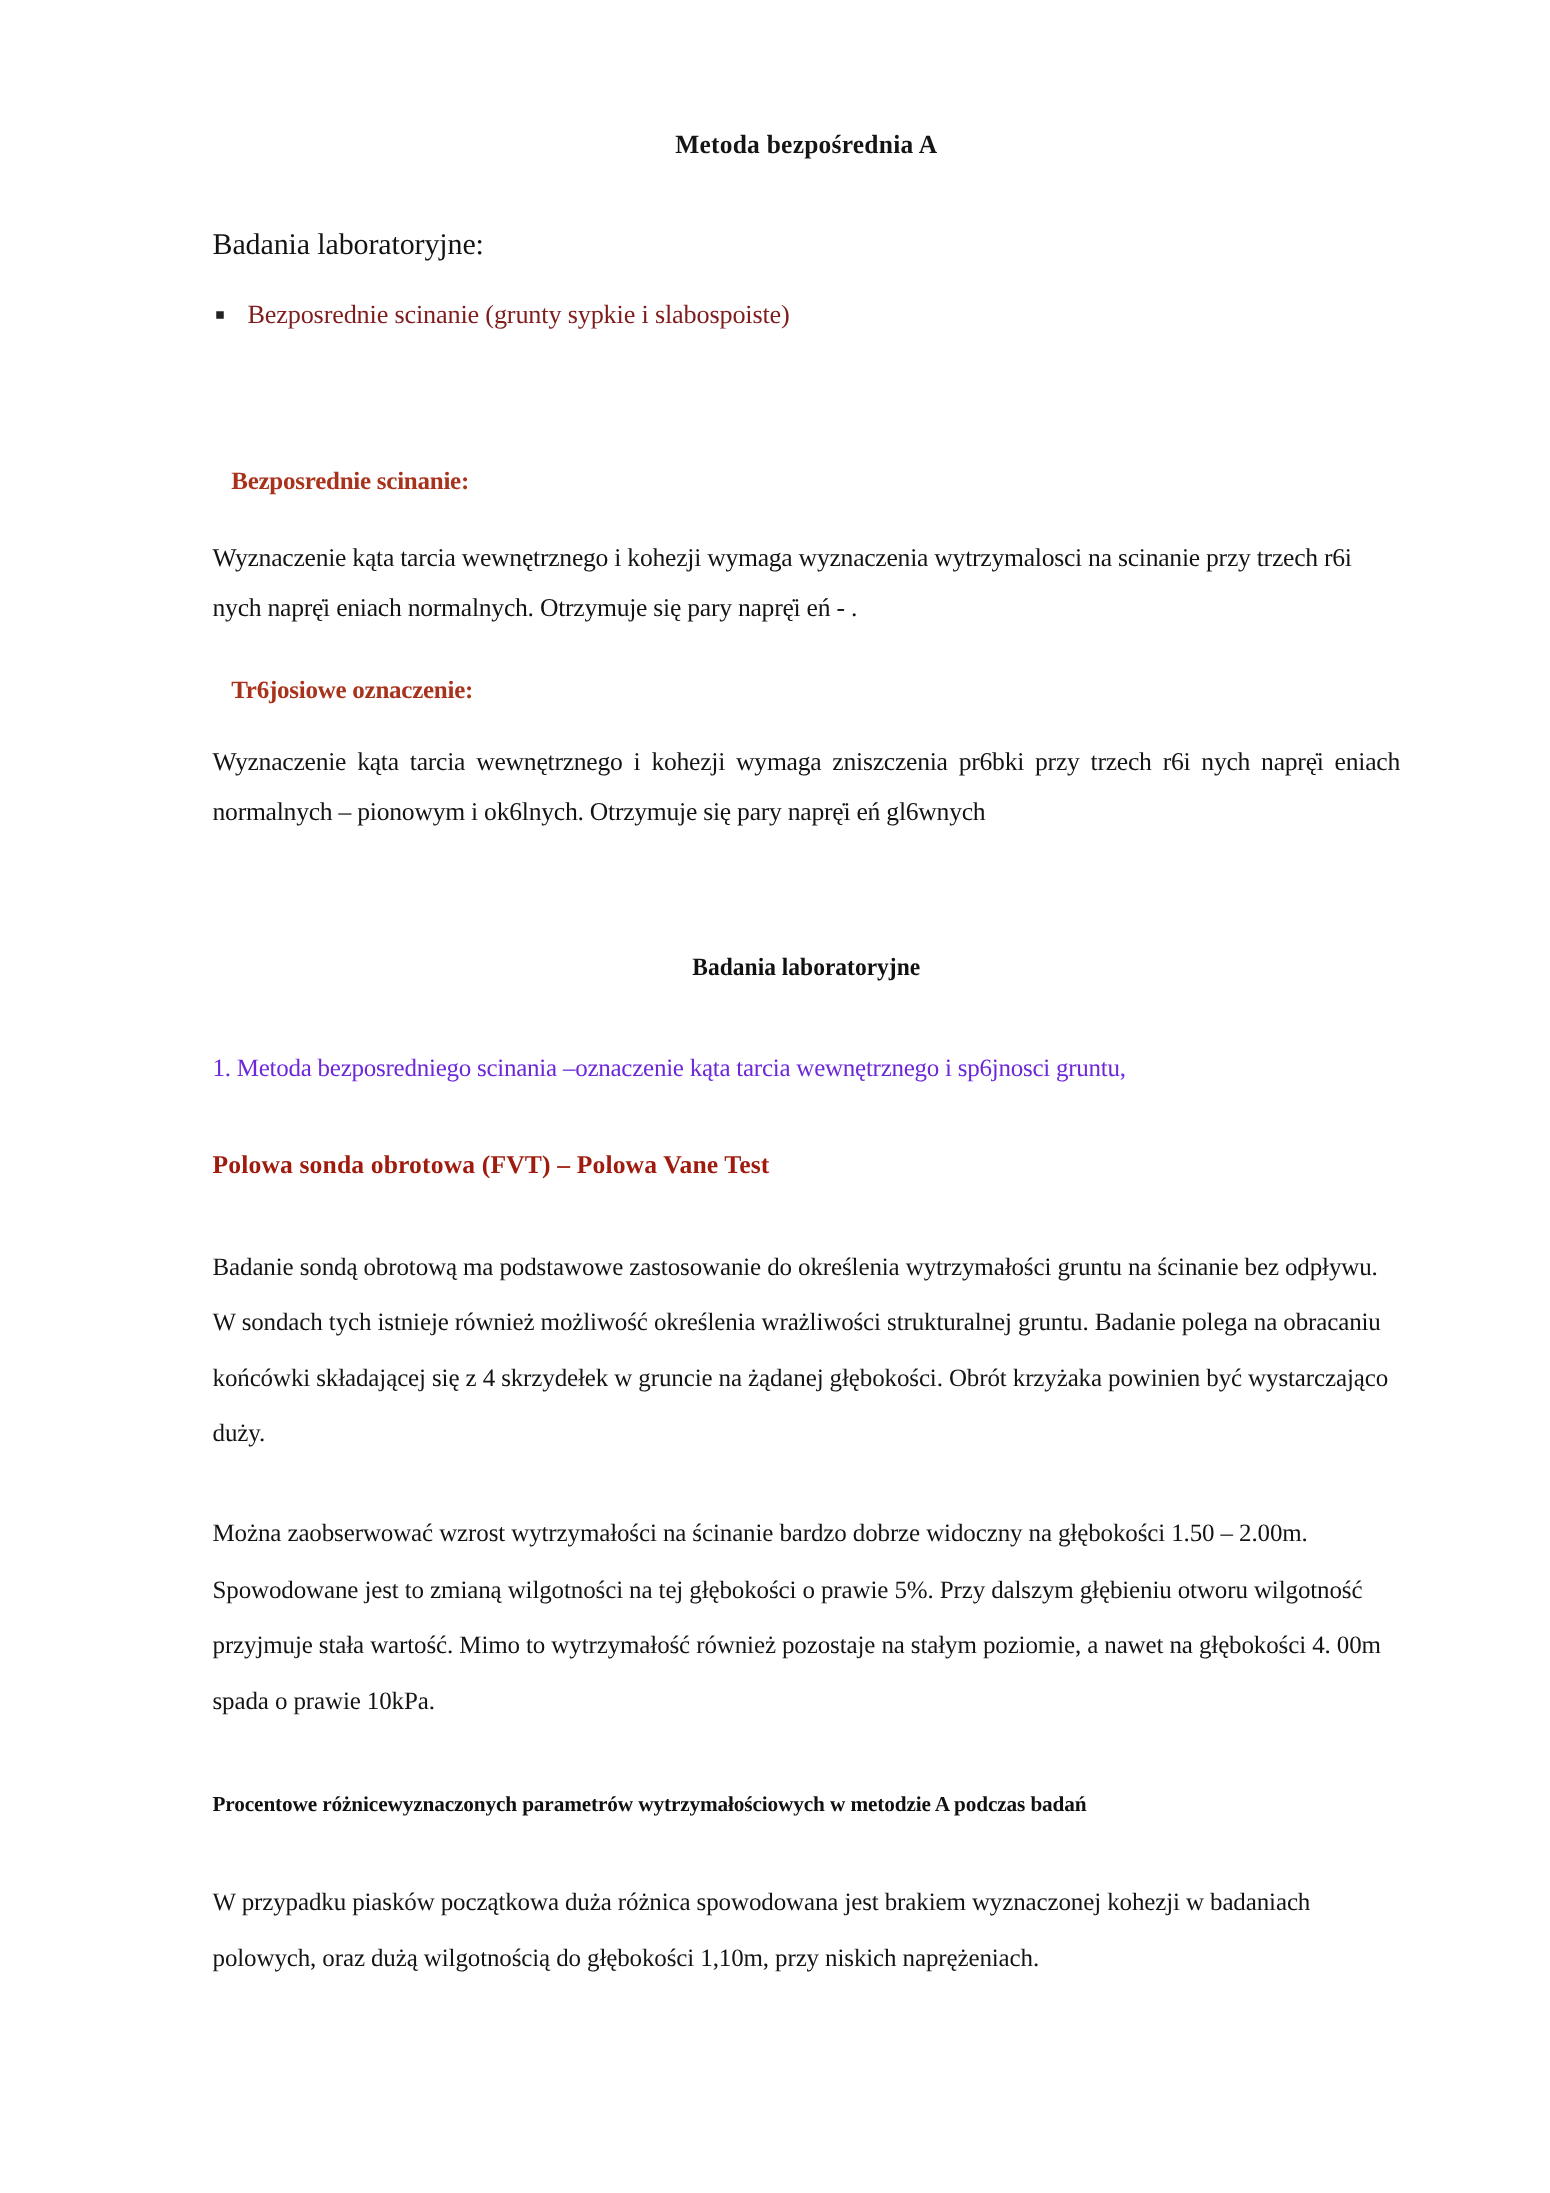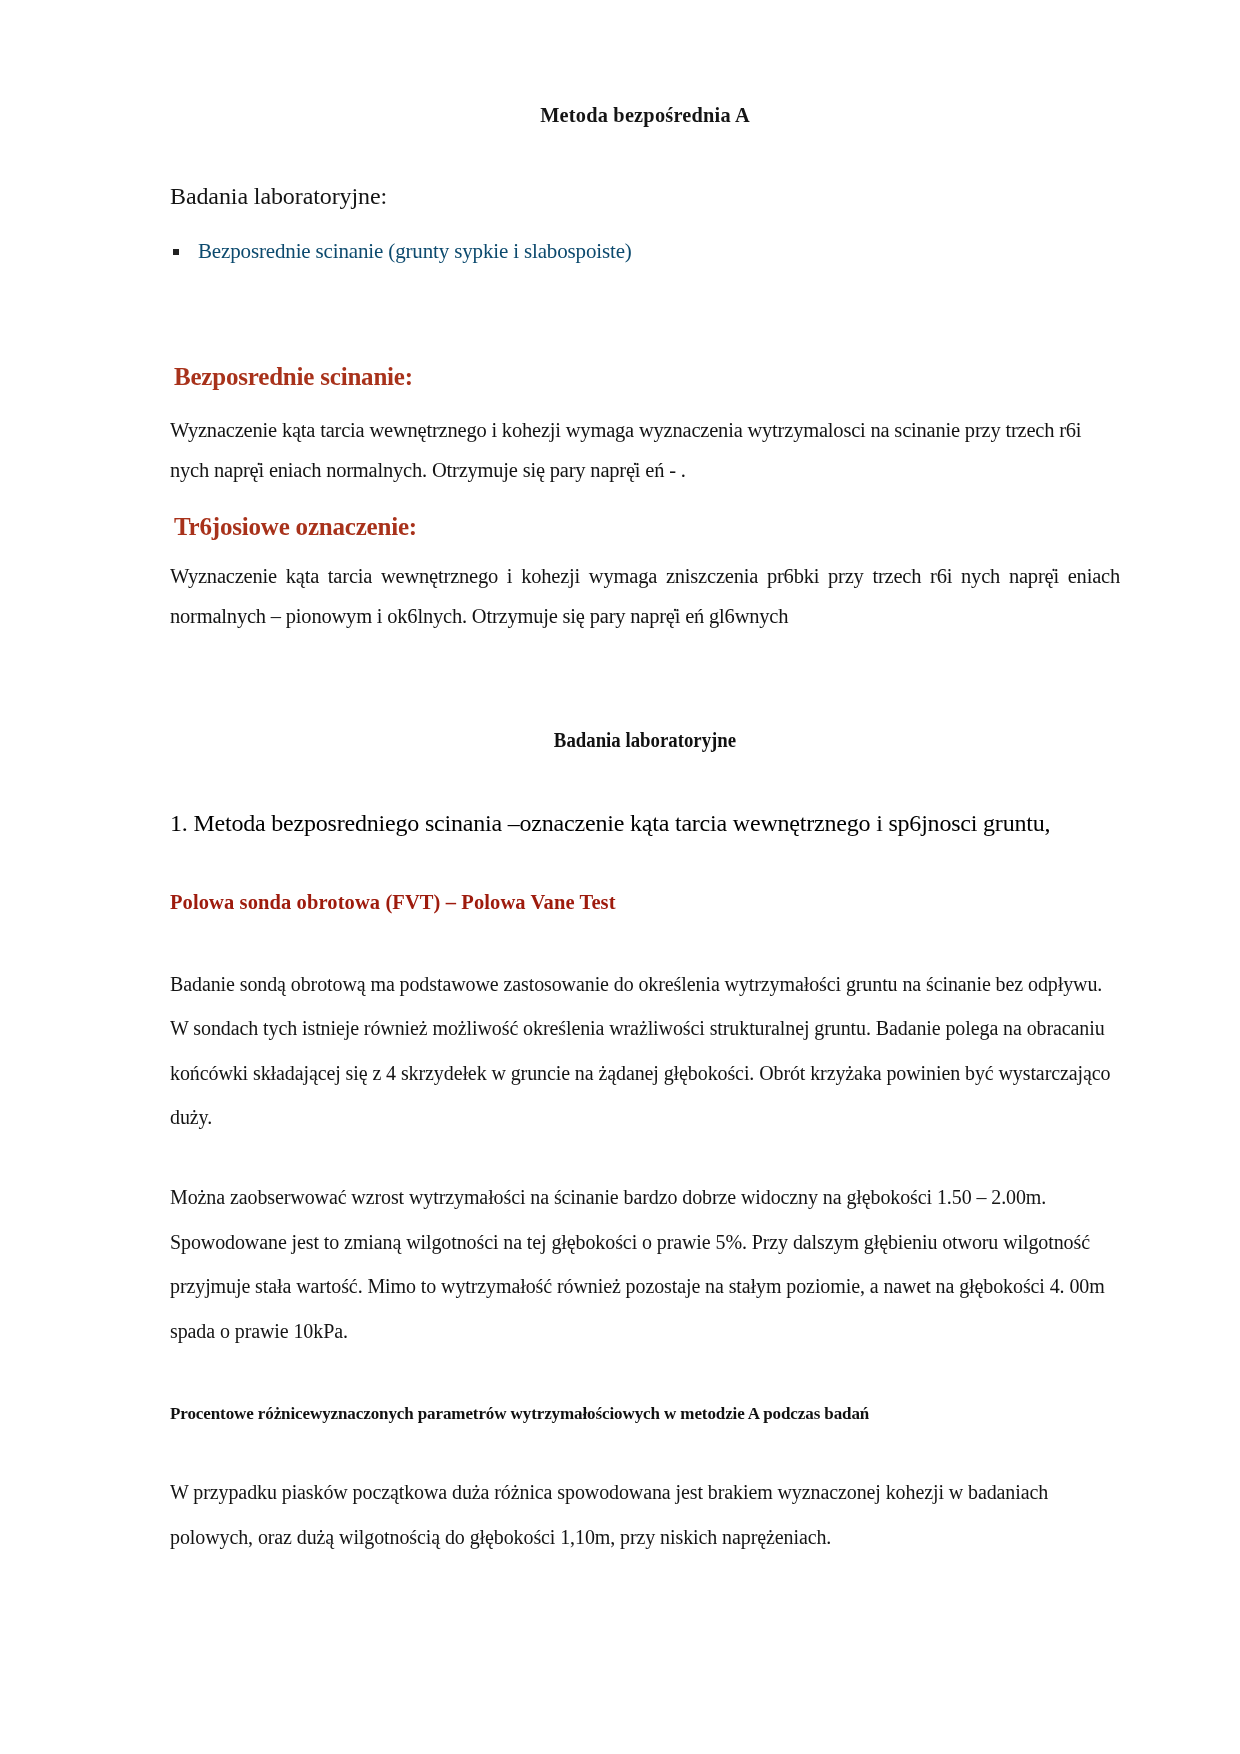--- a/index.html
+++ b/index.html
@@ -54,41 +54,41 @@
     letter-spacing: -0.1px;
   }
 
   ul.bullets {
     list-style: none;
     margin: 0;
     padding: 0;
   }
   ul.bullets li {
     font-size: 21px;
-    color: #0c4a6e;
+    color: #7f1d1d;
     padding-left: 28px;
     position: relative;
     letter-spacing: -0.15px;
   }
   ul.bullets li.b1 { margin-top: 29px; }
   ul.bullets li.b2 { margin-top: 27px; }
   ul.bullets li:before {
     content: "";
     position: absolute;
     left: 3px;
     top: 10px;
     width: 6px;
     height: 6px;
     background: #222;
   }
 
   .red-head {
     color: #a8321b;
-    font-size: 25px;
-    margin: 4px;
+    font-size: 20px;
+    margin: 15px;
     letter-spacing: -0.2px;
   }
   .red-head.h-shear { padding-top: 95px; }
   .red-head.h-tri   { padding-top: 18px; }
 
   .body-p {
     font-size: 20.5px;
     color: #131313;
     margin: 0;
     line-height: 1.95;
@@ -102,22 +102,22 @@
     font-weight: bold;
     font-size: 20px;
     color: #111;
     margin: 0;
     padding-top: 92px;
     transform: scaleX(0.94);
     transform-origin: center;
   }
 
   .numbered {
-    font-size: 24px;
-    color: #000000;
+    font-size: 20px;
+    color: #6d28d9;
     margin: 0;
     padding-top: 58px;
     letter-spacing: -0.2px;
     font-family: Liberation Serif, serif;
   }
 
   .fvt-head {
     color: #9e1b0d;
     font-weight: bold;
     font-size: 20.5px;

